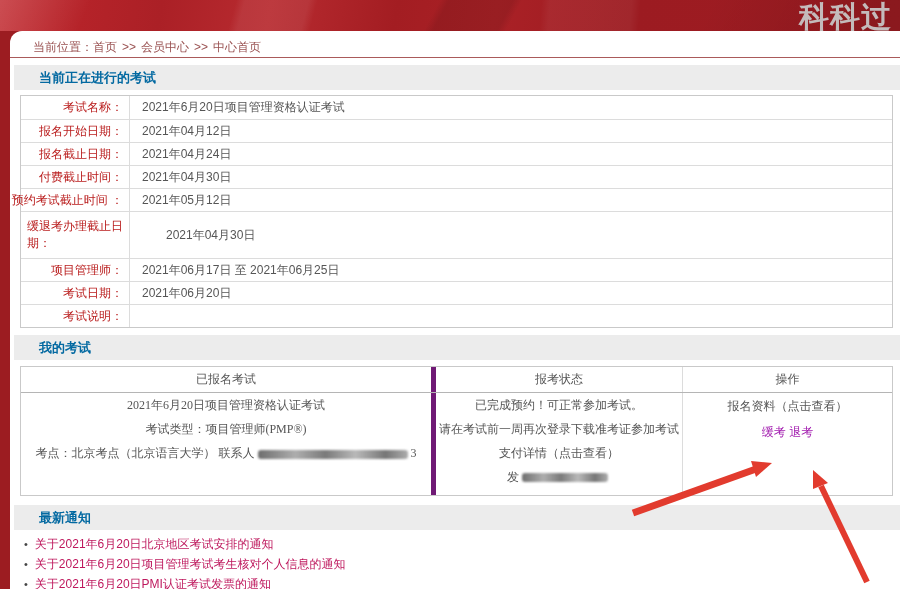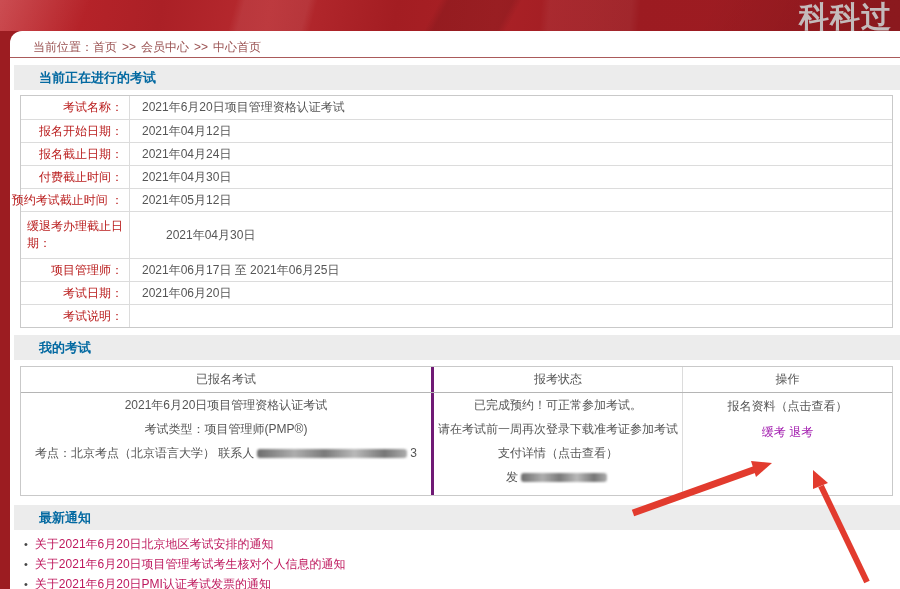--- a/index.html
+++ b/index.html
@@ -58,22 +58,22 @@
     display:flex; align-items:center; justify-content:flex-end;
     padding:0 6px; color:#b91c1c; white-space:nowrap;
   }
   .t1row.tall .t1label { white-space:normal; }
   .t1value { display:flex; align-items:center; padding-left:12px; color:#555; }
   
   .t2 { margin:6px 0 0 10px; width:873px; border:1px solid #c9c9c9; background:#fff; }
   .t2head { display:flex; height:26px; border-bottom:1px solid #b5b5b5; }
   .t2hc { display:flex; align-items:center; justify-content:center; color:#555; }
   .t2body { display:flex; height:102px; }
-  .c1 { width:410px; flex:none; }
-  .c2 { width:251px; flex:none; border-left:3px solid #701a75; }
+  .c1 { width:410px; flex:none;font-family:Liberation Serif, serif; }
+  .c2 { width:251px; flex:none; border-left:5px solid #701a75; }
   .c3 { flex:1; border-left:1px solid #dcdcdc; }
   .t2cell {
     display:flex; flex-direction:column; align-items:center; justify-content:flex-start;
     text-align:center; color:#555;
   }
   .t2cell .ln { line-height:24px; }
   .c3.t2cell .ln { line-height:24px; margin:1px 0; }
   .red-link { color:#a21caf; text-decoration:none; cursor:pointer; }
   .gray-link { color:#555; text-decoration:none; cursor:pointer; }
   .smear {

